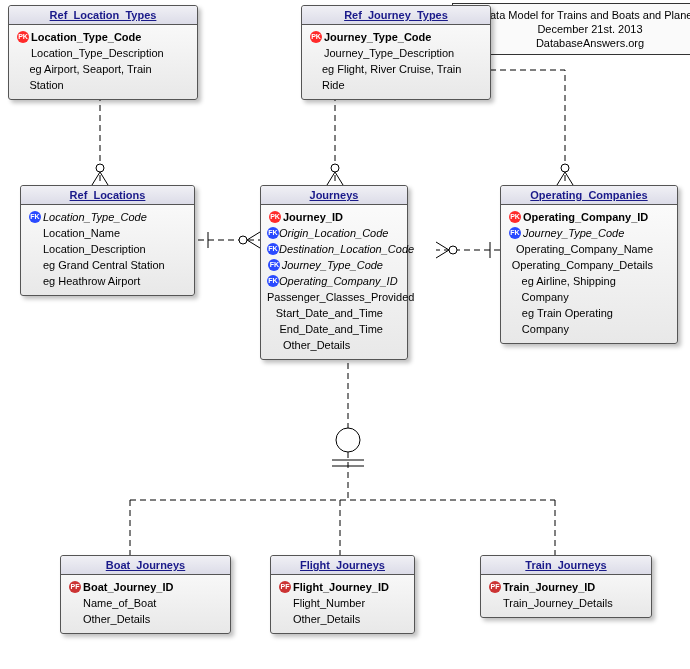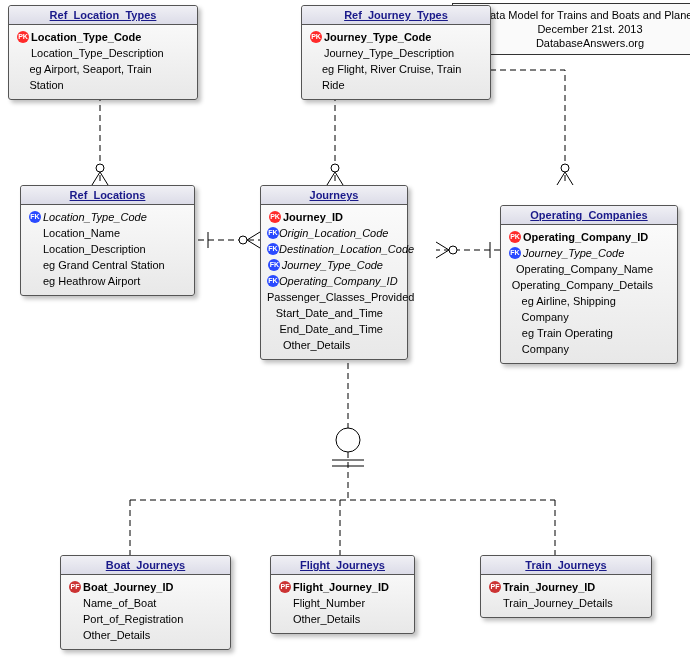--- a/index.html
+++ b/index.html
@@ -274,21 +274,21 @@
           <span class="key-slot"></span>
           <span class="attr-text">End_Date_and_Time</span>
         </div>
         <div class="attr">
           <span class="key-slot"></span>
           <span class="attr-text">Other_Details</span>
         </div>
       </div>
 </div>
 
-<div class="entity" style="left:500px; top:185px; width:178px;margin-top:20px;">
+<div class="entity" style="left:500px; top:185px; width:178px;">
   <div class="entity-header">Operating_Companies</div>
   <div class="entity-body">
         <div class="attr">
           <span class="key-slot">
             <span class="pk">PK</span>
           </span>
           <span class="attr-text bold">Operating_Company_ID</span>
         </div>
         <div class="attr">
           <span class="key-slot">
@@ -323,24 +323,20 @@
             <span class="pf">PF</span>
           </span>
           <span class="attr-text bold">Boat_Journey_ID</span>
         </div>
         <div class="attr">
           <span class="key-slot"></span>
           <span class="attr-text">Name_of_Boat</span>
         </div>
         <div class="attr">
           <span class="key-slot"></span>
-          <span class="attr-text">Port_of_Registration</span>
-        </div>
-        <div class="attr">
-          <span class="key-slot"></span>
           <span class="attr-text">Other_Details</span>
         </div>
       </div>
 </div>
 
 <div class="entity" style="left:270px; top:555px; width:145px;">
   <div class="entity-header">Flight_Journeys</div>
   <div class="entity-body">
         <div class="attr">
           <span class="key-slot">

